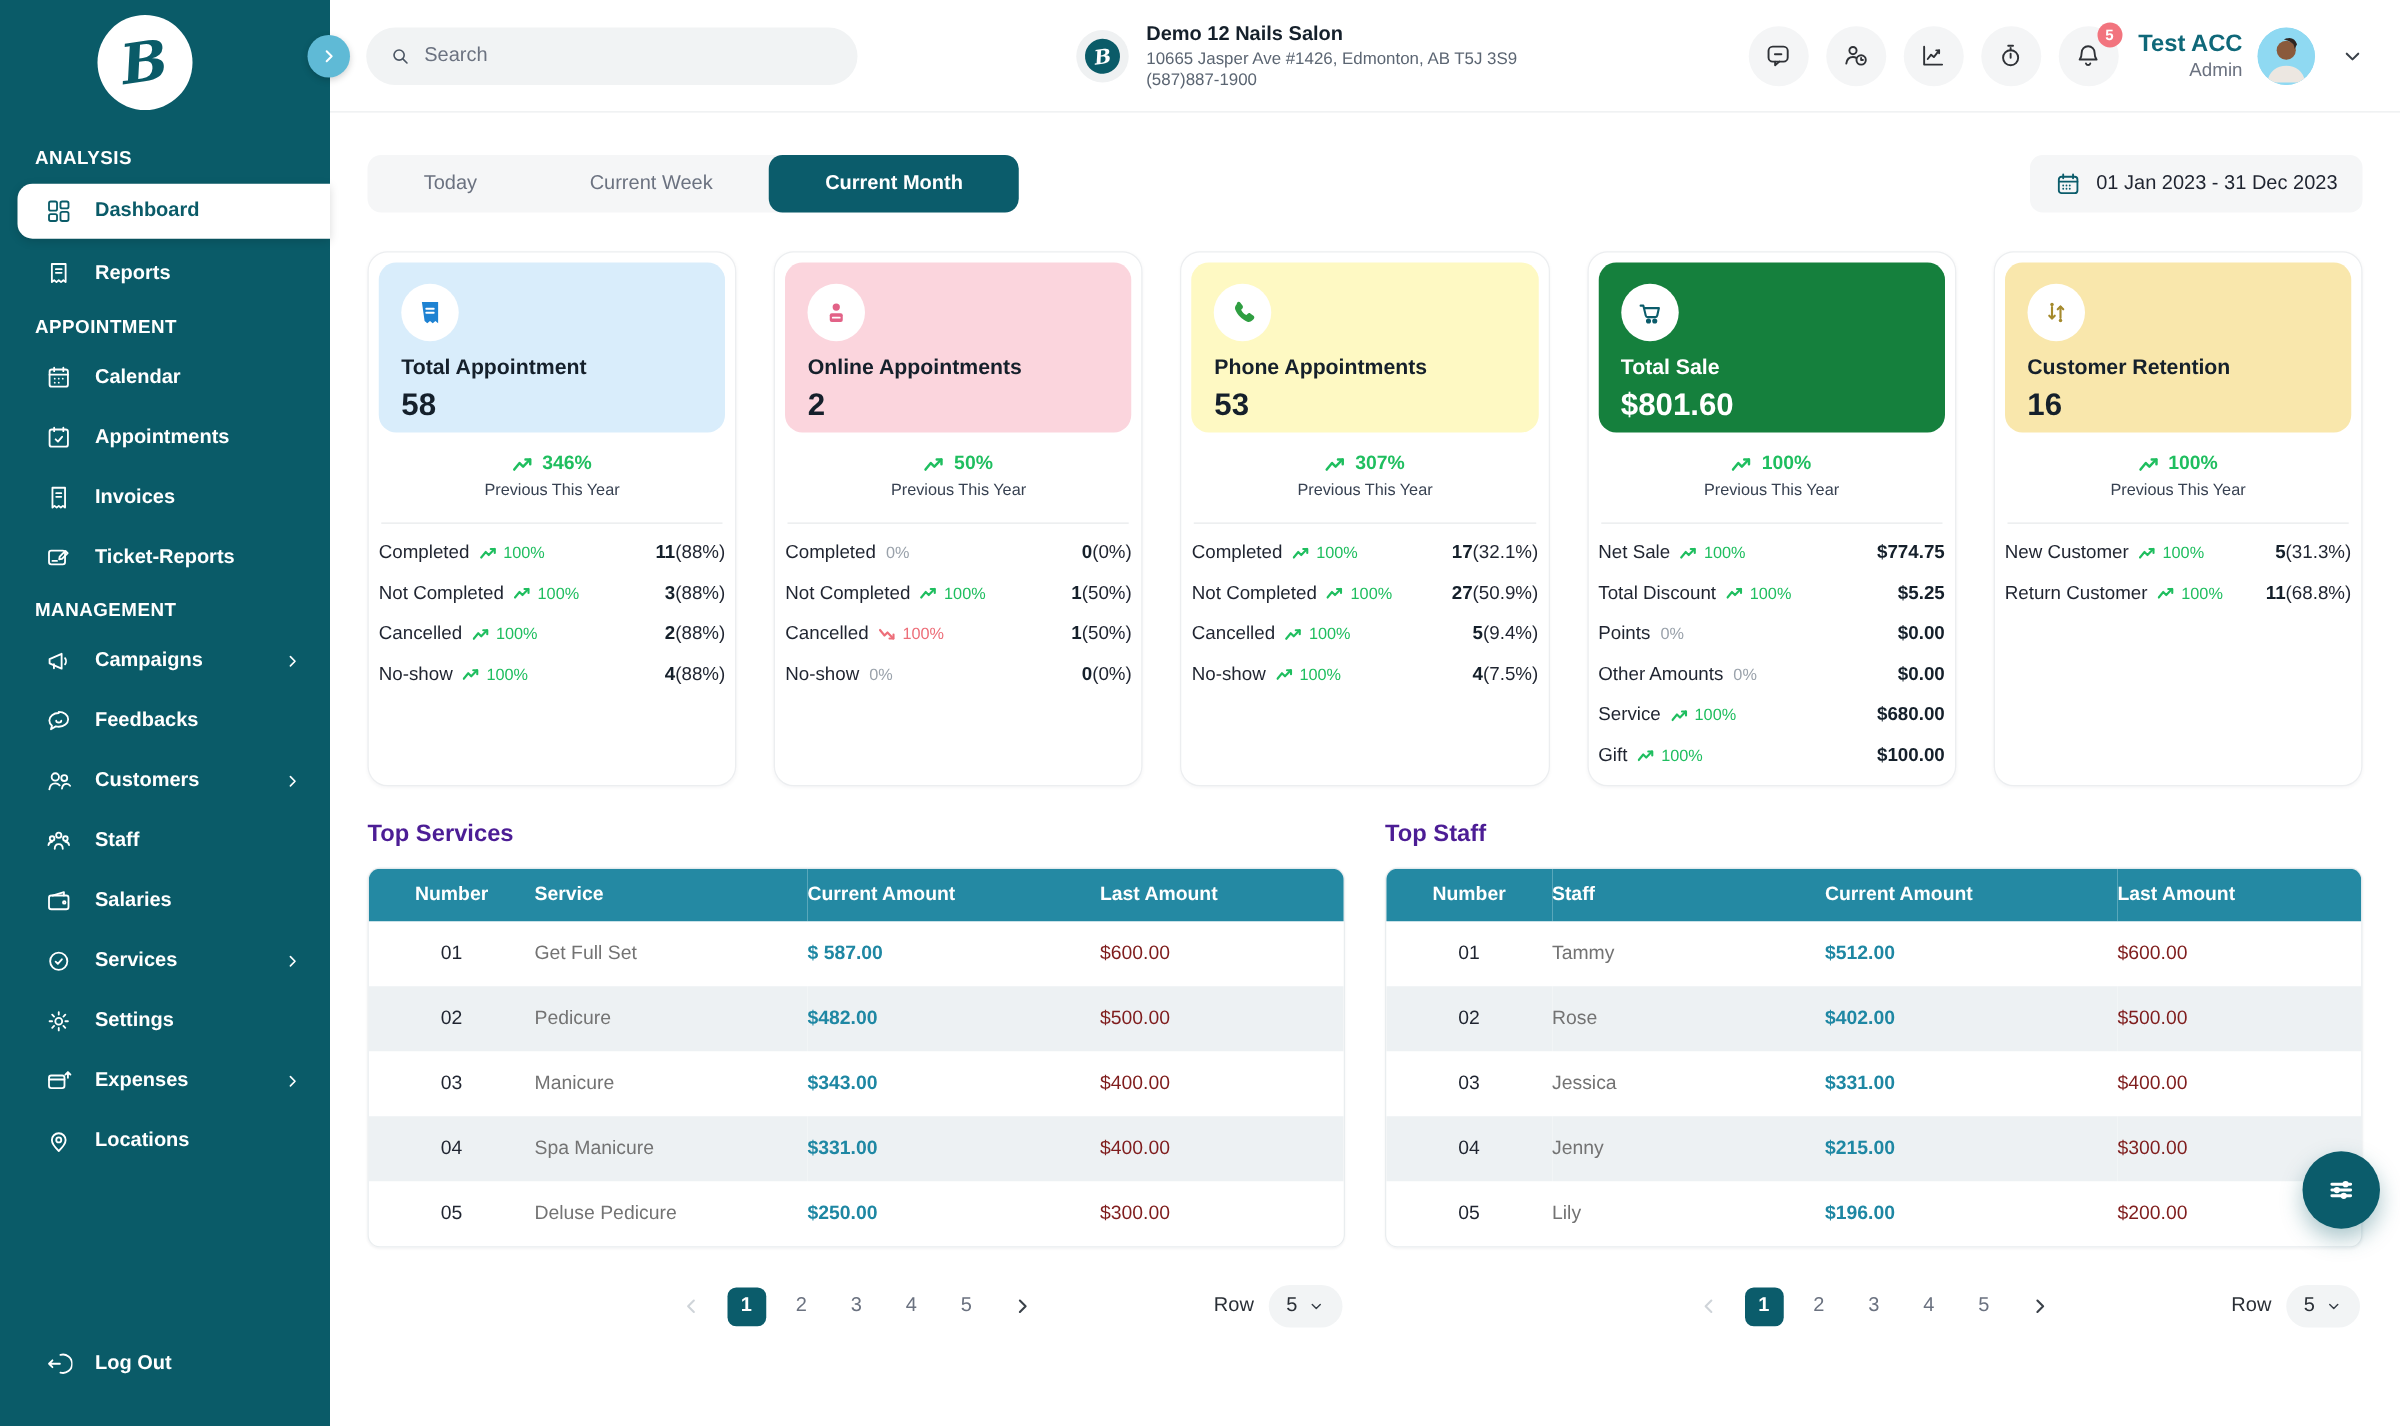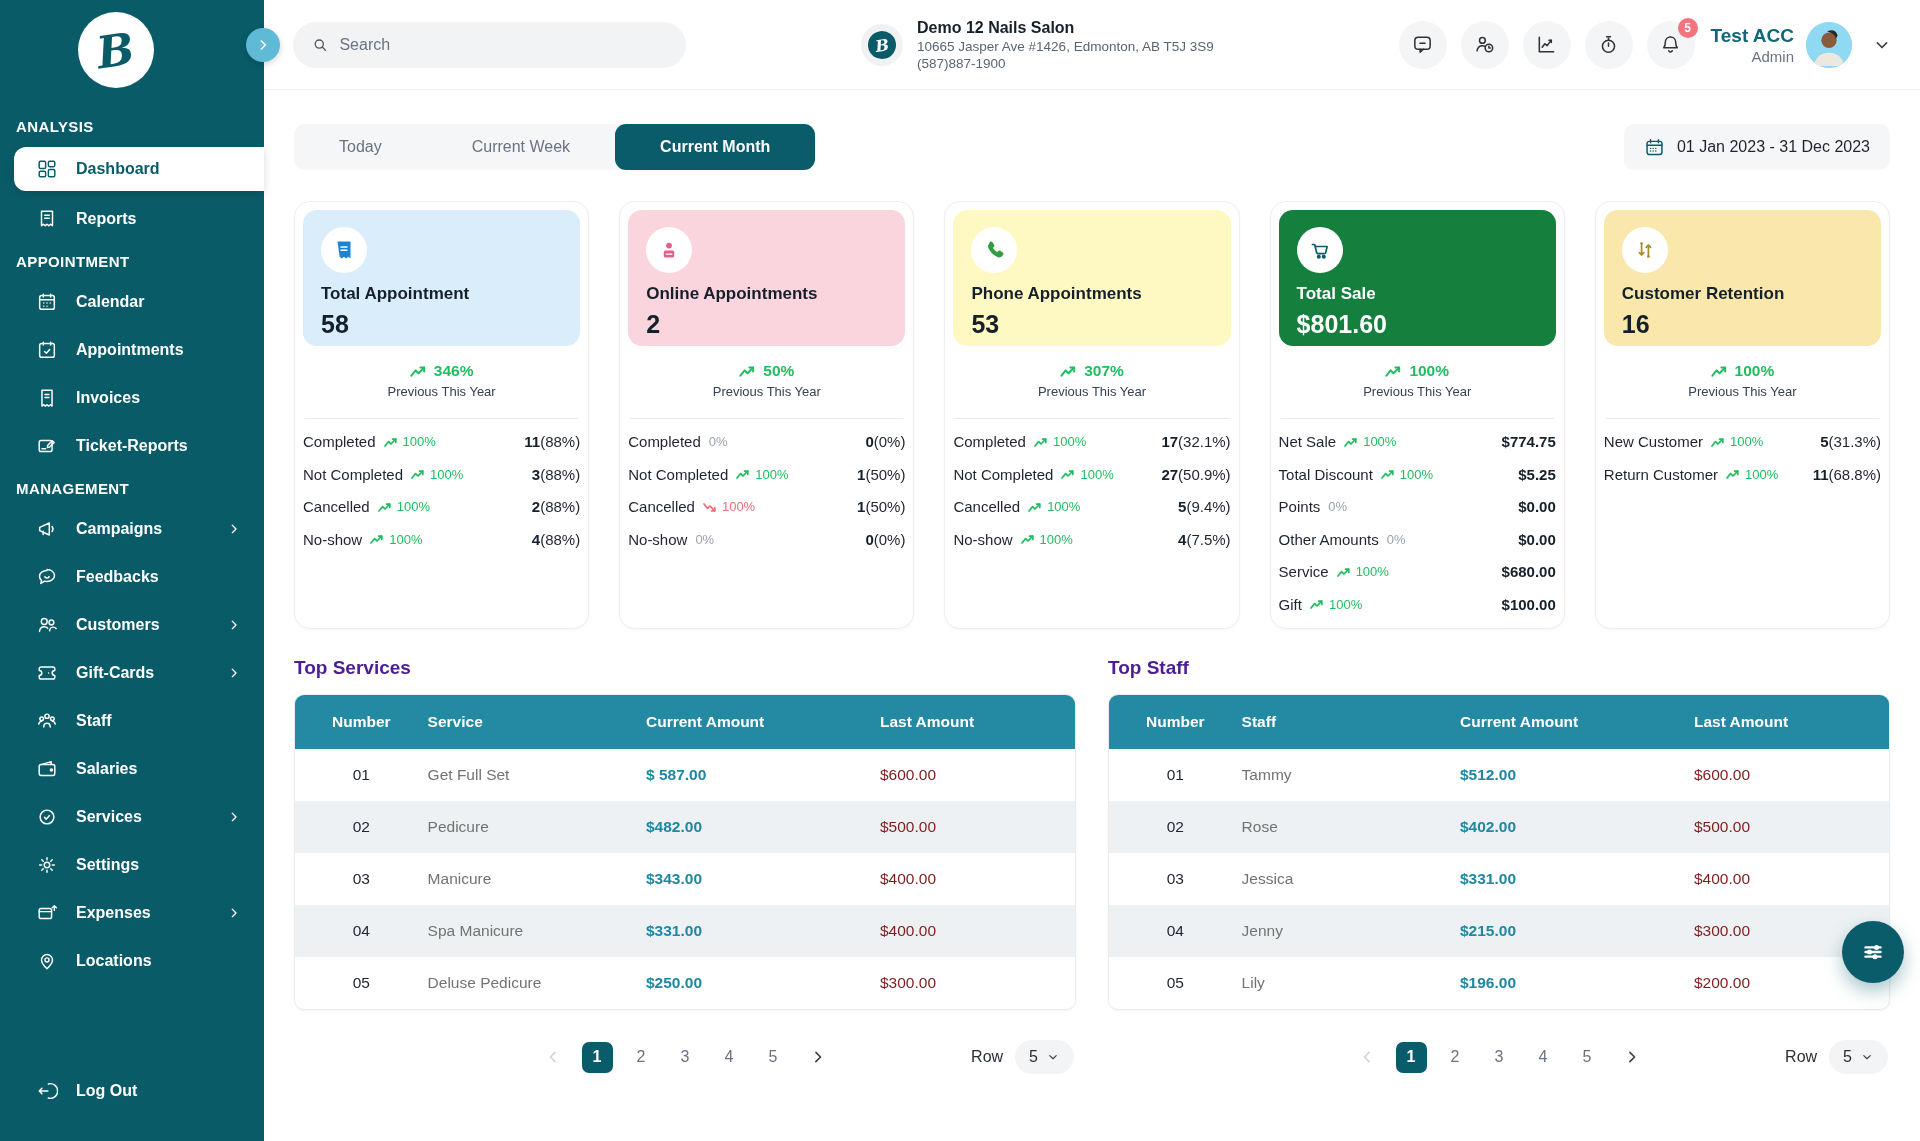--- a/index.html
+++ b/index.html
@@ -15,21 +15,21 @@
     display:flex; align-items:center; justify-content:center; }
   .logo-b { font-family:"DejaVu Serif", serif; font-style:italic; font-weight:bold;
     font-size:44px; color:#0A5B68; transform:rotate(-8deg); }
   .collapse-btn { position:absolute; left:246px; top:28px; width:34px; height:34px;
     border-radius:50%; background:#5FBAD6; border:none; display:flex; align-items:center;
     justify-content:center; cursor:pointer; box-shadow:0 2px 6px rgba(0,0,0,.18); z-index:9; }
   .collapse-btn svg { width:16px; height:16px; stroke:#fff; fill:none; stroke-width:2.4;
     stroke-linecap:round; stroke-linejoin:round; }
   .nav { flex:1; padding-top:14px; display:flex; flex-direction:column; }
   .sec-label { color:#fff; font-weight:bold; font-size:15px; letter-spacing:.4px;
-    padding:10px 16px 8px 16px; }
+    padding:10px 16px 8px 28px; }
   .s-item { display:flex; align-items:center; height:40px; margin:4px 0 4px 0;
     padding-left:36px; color:#fff; font-weight:bold; font-size:16px; cursor:pointer;
     position:relative; }
   .s-item .icn { width:22px; height:22px; stroke:#fff; fill:none; stroke-width:1.6;
     stroke-linecap:round; stroke-linejoin:round; margin-right:18px; flex:0 0 22px; }
   .s-item.active { background:#fff; color:#0A5B68; margin-left:14px; padding-left:22px;
     border-radius:12px 0 0 12px; height:44px; box-shadow:0 2px 8px rgba(0,0,0,.15); }
   .s-item.active .icn { stroke:#0A5B68; }
   .s-chev { width:16px; height:16px; stroke:#fff; fill:none; stroke-width:2;
     stroke-linecap:round; stroke-linejoin:round; margin-left:auto; margin-right:22px; }
@@ -117,21 +117,21 @@
   .sr-suf { color:#1f2430; }
 
   
   .tables-row { margin-top:28px; display:flex; gap:32px; }
   .table-half { flex:1; }
   .table-title { font-size:19px; font-weight:bold; color:#4c1d95; margin-bottom:15px; }
   .tbl-wrap { border-radius:10px; overflow:hidden; border:1px solid #E9EDEF;
     box-shadow:0 1px 2px rgba(16,24,40,.05); }
   table { width:100%; border-collapse:collapse; }
   thead th { background:#2489A3; color:#fff; font-size:15.5px; font-weight:bold;
-    height:54px; text-align:left; }
+    height:42px; text-align:left; }
   th.c-num, td.c-num { width:17%; text-align:center; }
   th.c-name, td.c-name { width:28%; }
   th.c-cur, td.c-cur { width:30%; }
   th.c-last, td.c-last { width:25%; }
   tbody td { height:52px; font-size:15.5px; }
   tbody tr:nth-child(even) { background:#EDF1F3; }
   td.c-num { color:#1f2430; }
   td.c-name { color:#737373; }
   td.c-cur { color:#1E87A3; font-weight:bold; }
   td.c-last { color:#7f1d1d; }
@@ -252,30 +252,20 @@
       <span>Feedbacks</span>
     </div>
     <div class="s-item">
       <svg class="icn" viewBox="0 0 24 24">
           <circle cx="9" cy="8.2" r="3.2"></circle>
           <path d="M3.8 19 c.4-3.3 2.6-5.2 5.2-5.2 1.5 0 2.8.6 3.8 1.7"></path>
           <circle cx="16.8" cy="9.2" r="2.6"></circle>
           <path d="M14.8 18.4 c.4-2.6 1.9-4.1 4-4.1 1.2 0 2.3.6 3.1 1.6"></path>
         </svg>
       <span>Customers</span>
-      <svg class="s-chev" viewBox="0 0 24 24">
-          <path d="M9.5 6.5 L15 12 l-5.5 5.5"></path>
-        </svg>
-    </div>
-    <div class="s-item">
-      <svg class="icn" viewBox="0 0 24 24">
-          <path d="M3.5 9.2 V7.5 a2 2 0 0 1 2-2 h13 a2 2 0 0 1 2 2 v1.7 a2.3 2.3 0 0 0 0 5.6 v1.7 a2 2 0 0 1-2 2 h-13 a2 2 0 0 1-2-2 v-1.7 a2.3 2.3 0 0 0 0-5.6 z"></path>
-          <path d="M13.8 12 h.01"></path>
-        </svg>
-      <span>Gift-Cards</span>
       <svg class="s-chev" viewBox="0 0 24 24">
           <path d="M9.5 6.5 L15 12 l-5.5 5.5"></path>
         </svg>
     </div>
     <div class="s-item">
       <svg class="icn" viewBox="0 0 24 24">
           <circle cx="12" cy="6.8" r="2.3"></circle>
           <circle cx="6.2" cy="9.6" r="2"></circle>
           <circle cx="17.8" cy="9.6" r="2"></circle>
           <path d="M8.5 18.6 c0-2.5 1.5-4.1 3.5-4.1 s3.5 1.6 3.5 4.1"></path>

